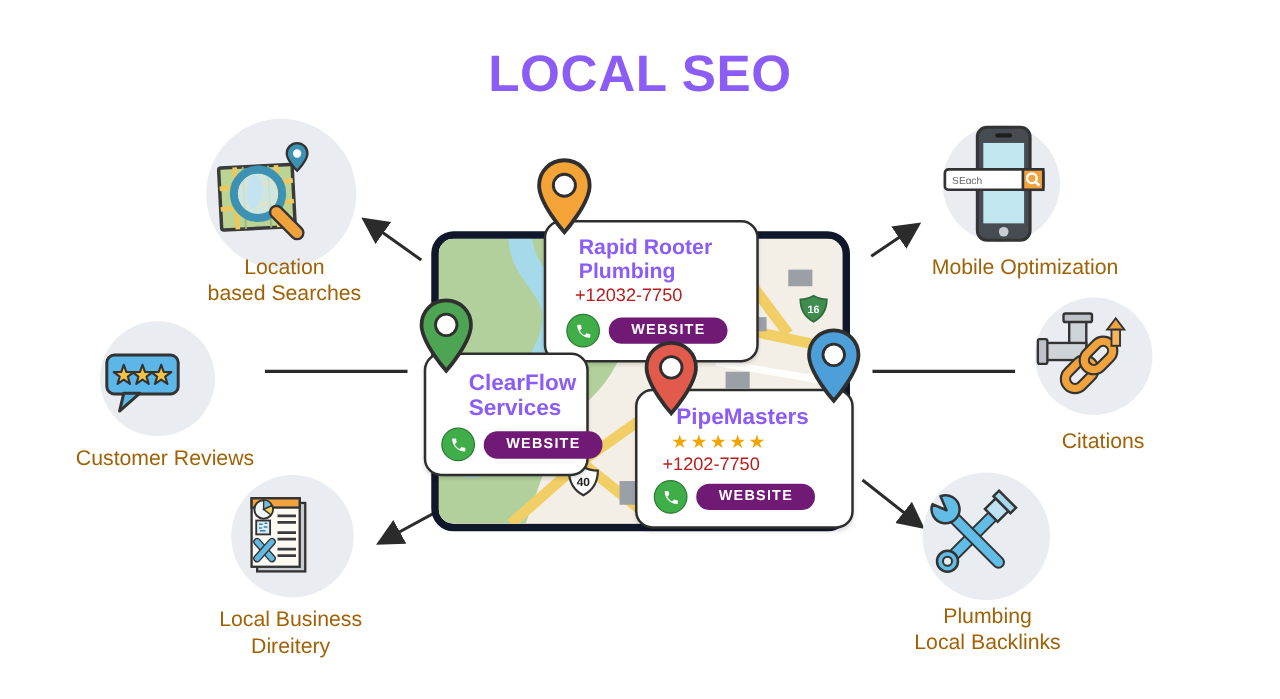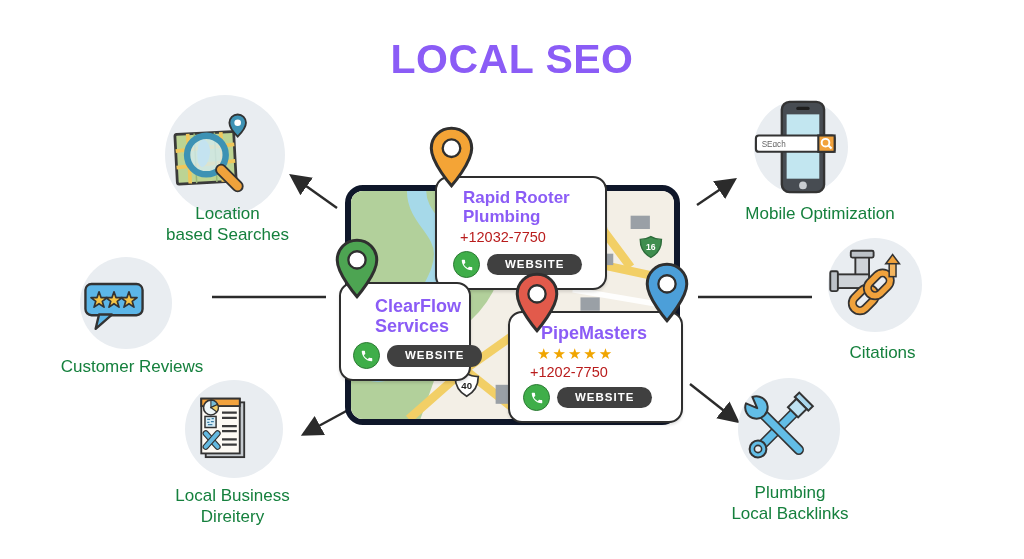--- a/index.html
+++ b/index.html
@@ -6,35 +6,35 @@
   .canvas{position:relative;width:1024px;height:559px;background:#ffffff;overflow:hidden;
           font-family:"Liberation Sans",sans-serif;color:#222;}
   .title{position:absolute;top:36px;left:0;width:100%;text-align:center;margin:0;
          font-size:41px;font-weight:800;letter-spacing:.5px;color:#8b5cf6;}
   
   .connectors{position:absolute;left:0;top:0;width:1024px;height:559px;z-index:1;pointer-events:none;}
   
   .node-circle{position:absolute;border-radius:50%;background:#e9edf1;z-index:2;
                display:flex;align-items:center;justify-content:flex-start;}
   .node-label{position:absolute;z-index:2;text-align:center;font-size:17px;font-weight:500;
-              color:#15803d;line-height:1.26;white-space:pre-line;}
+              color:#a16207;line-height:1.26;white-space:pre-line;}
   
   .map{position:absolute;left:345px;top:185px;width:335px;height:240px;z-index:2;
        border:6px solid #0f172a;border-radius:18px;background:#f3efe6;overflow:hidden;box-sizing:border-box;}
   .map svg{display:block;width:100%;height:100%;}
   
   .card{position:absolute;background:#fff;border:2.5px solid #2e2e2e;border-radius:14px;z-index:5;
         box-shadow:0 2px 3px rgba(0,0,0,.12);box-sizing:border-box;}
   .biz-name{font-weight:bold;color:#8b5cf6;line-height:1.12;}
   .biz-stars{color:#f0a500;font-size:15px;letter-spacing:2px;line-height:1;margin-top:3px;}
   .biz-phone{font-size:14.5px;color:#b91c1c;margin-top:3px;}
   .biz-actions{display:flex;align-items:center;gap:7px;margin-top:6px;}
   .call-btn{width:25px;height:25px;border-radius:50%;background:#3fae49;border:1.5px solid #2c7a33;
             display:flex;align-items:center;justify-content:center;cursor:pointer;flex:0 0 auto;}
-  .website-btn{background:#404040;color:#fff;font-weight:bold;font-size:11.5px;letter-spacing:1px;
+  .website-btn{background:#701a75;color:#fff;font-weight:bold;font-size:11.5px;letter-spacing:1px;
                padding:5px 18px;border-radius:14px;cursor:pointer;line-height:1;}
   .pin{position:absolute;z-index:6;pointer-events:auto;}
 </style>
 </head>
 <body>
 
 <div class="canvas">
 
   <h1 class="title">LOCAL SEO</h1>
 

